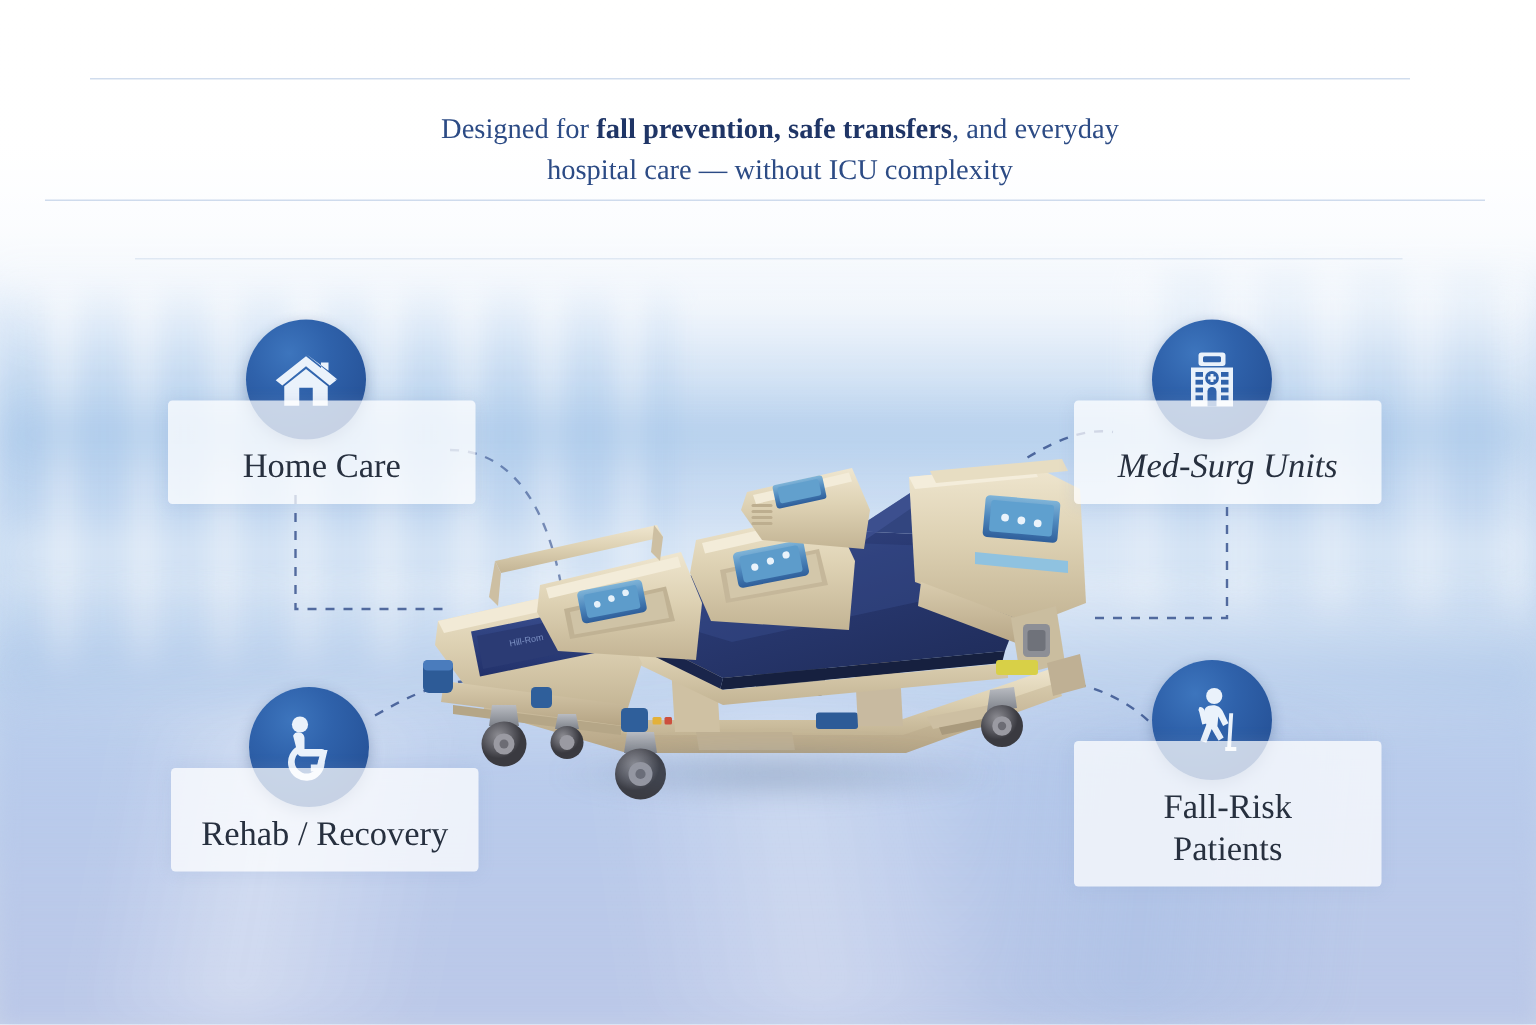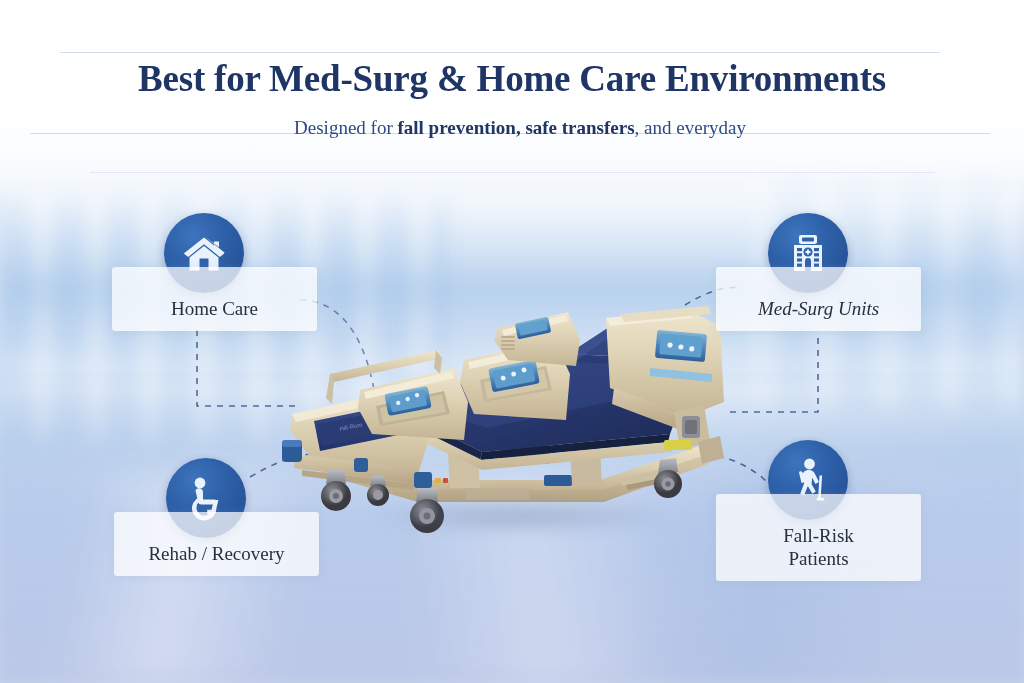--- a/index.html
+++ b/index.html
@@ -148,21 +148,21 @@
     position:relative;
     margin-top:-26px;
     padding:30px 16px 11px;
     background:rgba(255,255,255,.74);
     border-radius:3px;
     text-align:center;
     box-shadow:0 1px 10px rgba(140,170,210,.22);
   }
   .node-label {
     font-family:"Liberation Serif", serif;
-    font-size:19px;
+    font-size:23px;
     color:#27303f;
     line-height:1.22;
     white-space:pre-line;
   }
 
   #node-home     { left:112px; top:213px; width:205px; }
   #node-medsurg  { left:716px; top:213px; width:205px;font-style:italic; }
   #node-rehab    { left:114px; top:458px; width:205px; }
   #node-fallrisk { left:716px; top:440px; width:205px; }
 
@@ -181,23 +181,23 @@
   <div class="bg-mullions-r"></div>
   <div class="bg-bands"></div>
   <div class="bg-floor"></div>
   <div class="bg-floor-streaks"></div>
   <div class="bg-headveil"></div>
   <div class="bg-hairline" style="left:60px;width:880px;top:52px;"></div>
   <div class="bg-hairline" style="left:30px;width:960px;top:133px;"></div>
   <div class="bg-hairline" style="left:90px;width:845px;top:172px;opacity:.55;"></div>
 
   <div class="head-wrap">
-    <div class="headline">Best for Med-Surg &amp; Home Care Environments</div>
     <div class="subhead">
       <span>Designed for </span><b>fall prevention, safe transfers</b><span>, and everyday</span><br>
+      <span>hospital care — without ICU complexity</span>
     </div>
   </div>
 
   <svg class="connectors" viewBox="0 0 1024 683" width="1024" height="683">
     <g fill="none" stroke="#35508c" stroke-width="1.6" stroke-dasharray="6 6" opacity=".82">
 
       <path d="M197,330 L197,406 L300,406"></path>
       <path d="M300,300 C345,300 368,345 376,402" opacity=".75"></path>
 
       <path d="M685,305 C710,290 726,286 742,288"></path>

